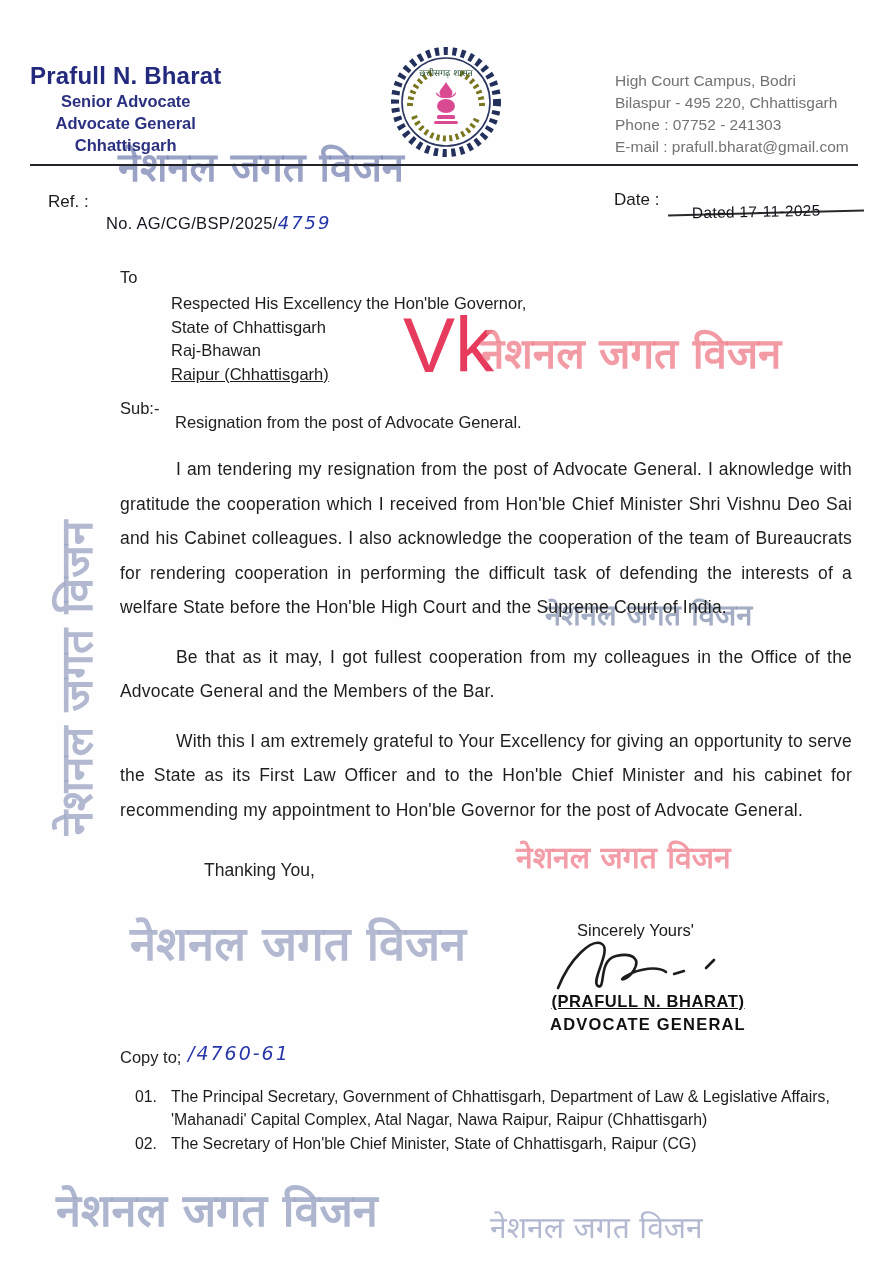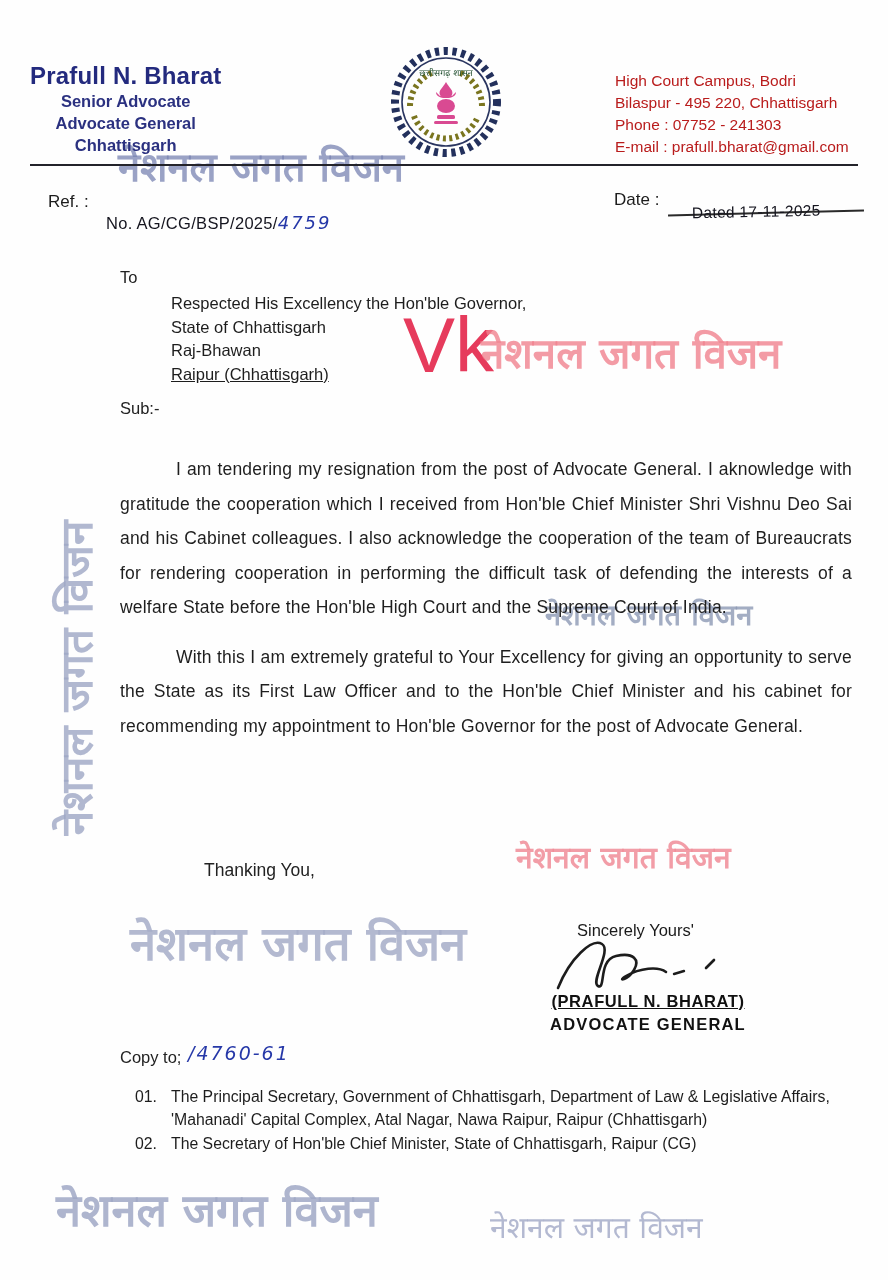--- a/index.html
+++ b/index.html
@@ -5,21 +5,21 @@
   * { margin:0; padding:0; box-sizing:border-box; }
   body { background:#e9e9e9; font-family:"Liberation Sans", sans-serif; }
   .page {
     position:relative; width:888px; height:1280px; margin:0 auto;
     background:#fefefe; overflow:hidden; color:#222;
   }
   
   .hdr-left { position:absolute; left:30px; top:62px; color:#232a7e;text-align:center; }
   .hdr-name { font-size:24px; font-weight:bold; letter-spacing:.2px; }
   .hdr-sub  { font-size:16.5px; font-weight:bold; line-height:22px; color:#2b3180; }
-  .hdr-right { position:absolute; left:615px; top:70px; font-size:15.5px; line-height:22px; color:#b91c1c; }
+  .hdr-right { position:absolute; left:615px; top:70px; font-size:15.5px; line-height:22px; color:#737373; }
   .emblem { position:absolute; left:388px; top:44px; }
   .rule { position:absolute; left:30px; top:164px; width:828px; height:2px; background:#23232a; }
 
   
   .ref-label { position:absolute; left:48px; top:192px; font-size:17px; color:#1c1c1c; }
   .ref-no { position:absolute; left:106px; top:212px; font-size:16.5px; color:#15151f; letter-spacing:.3px; }
   .hand { color:#2638a8; font-family:"DejaVu Sans", sans-serif; font-style:italic; letter-spacing:2px; }
   .ref-hand { font-size:18px; }
   .date-label { position:absolute; left:614px; top:190px; font-size:17px; color:#1c1c1c; }
   .date-line { position:absolute; left:668px; top:212px; width:196px; height:2px; background:#2a2a2a; transform:rotate(-1.4deg); }
@@ -122,23 +122,25 @@
 
   <div class="to">To</div>
   <div class="addr">
     <div>Respected His Excellency the Hon'ble Governor,</div>
     <div>State of Chhattisgarh</div>
     <div>Raj-Bhawan</div>
     <div class="u">Raipur (Chhattisgarh)</div>
   </div>
 
   <div class="sub-label">Sub:-</div>
+  <div class="sub-text">Resignation from the post of Advocate General.</div>
 
   <div class="letter-body">
     <p>I am tendering my resignation from the post of Advocate General. I aknowledge with gratitude the cooperation which I received from Hon'ble Chief Minister Shri Vishnu Deo Sai and his Cabinet colleagues. I also acknowledge the cooperation of the team of Bureaucrats for rendering cooperation in performing the difficult task of defending the interests of a welfare State before the Hon'ble High Court and the Supreme Court of India.</p>
+    <p>Be that as it may, I got fullest cooperation from my colleagues in the Office of the Advocate General and the Members of the Bar.</p>
     <p>With this I am extremely grateful to Your Excellency for giving an opportunity to serve the State as its First Law Officer and to the Hon'ble Chief Minister and his cabinet for recommending my appointment to Hon'ble Governor for the post of Advocate General.</p>
   </div>
   <div class="closing">Thanking You,</div>
 
   <div class="sig-salutation">Sincerely Yours'</div>
   <div class="sig-svg">
     <svg width="240" height="64" viewBox="0 0 240 64">
       <path d="M18,58 C30,28 52,8 62,14 C72,20 50,52 58,56 C66,60 58,30 76,26 C94,22 100,30 94,40 C88,50 76,52 86,46 C100,38 118,36 126,42" fill="none" stroke="#1c1c1c" stroke-width="2.6" stroke-linecap="round"></path>
       <path d="M134,44 l10,-3" fill="none" stroke="#1c1c1c" stroke-width="2.4" stroke-linecap="round"></path>
       <path d="M166,38 l8,-8" fill="none" stroke="#1c1c1c" stroke-width="2.6" stroke-linecap="round"></path>

